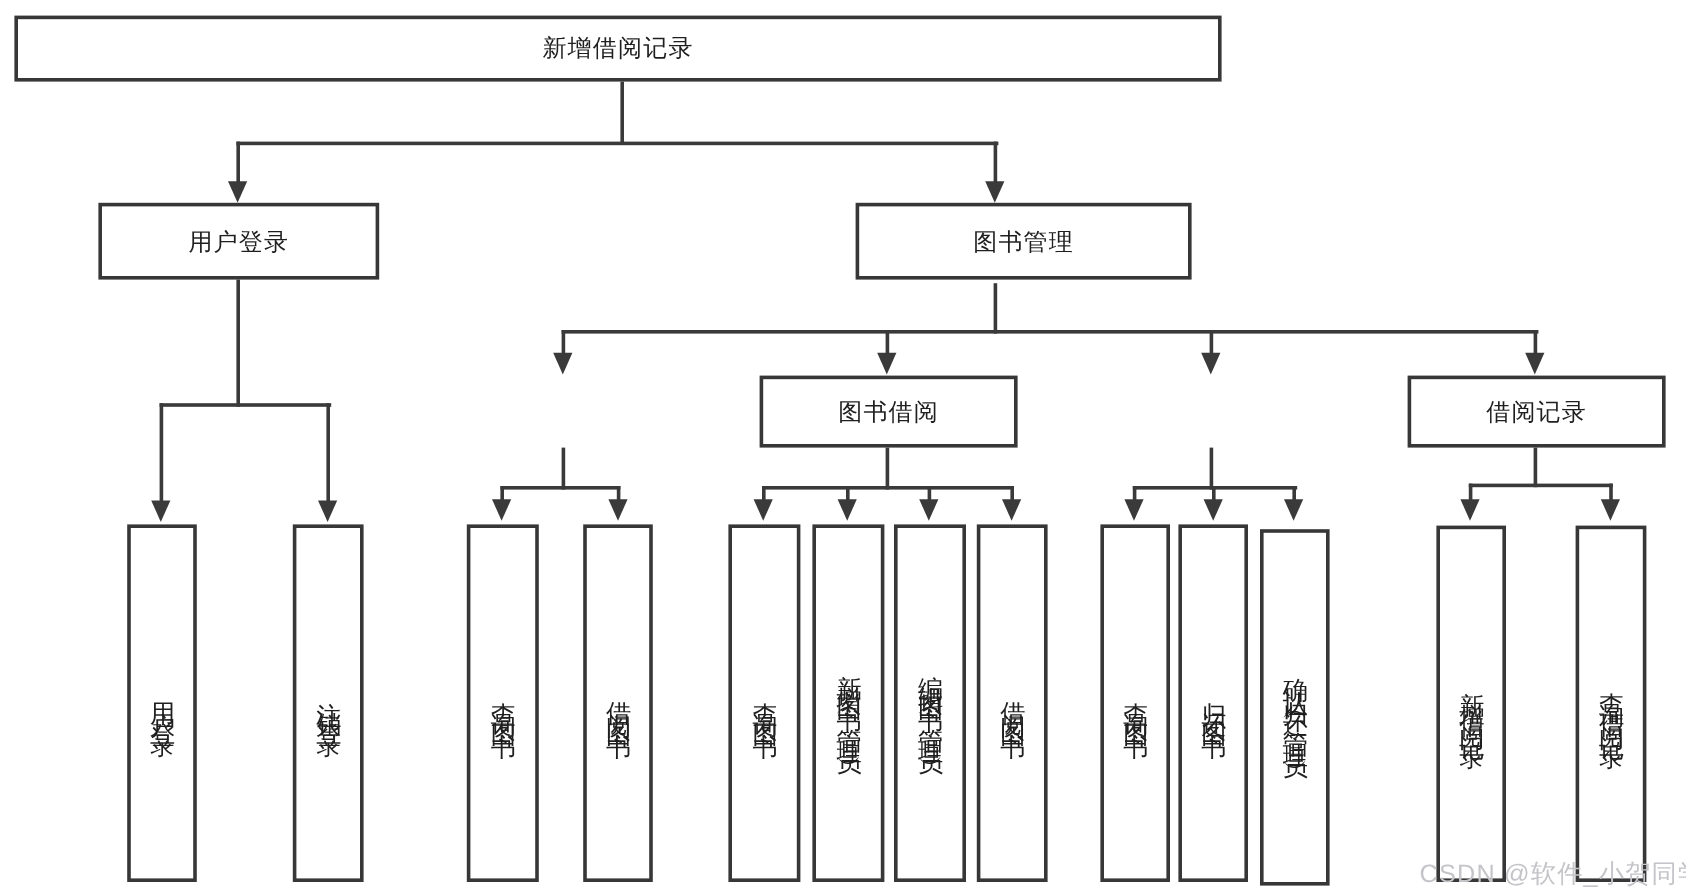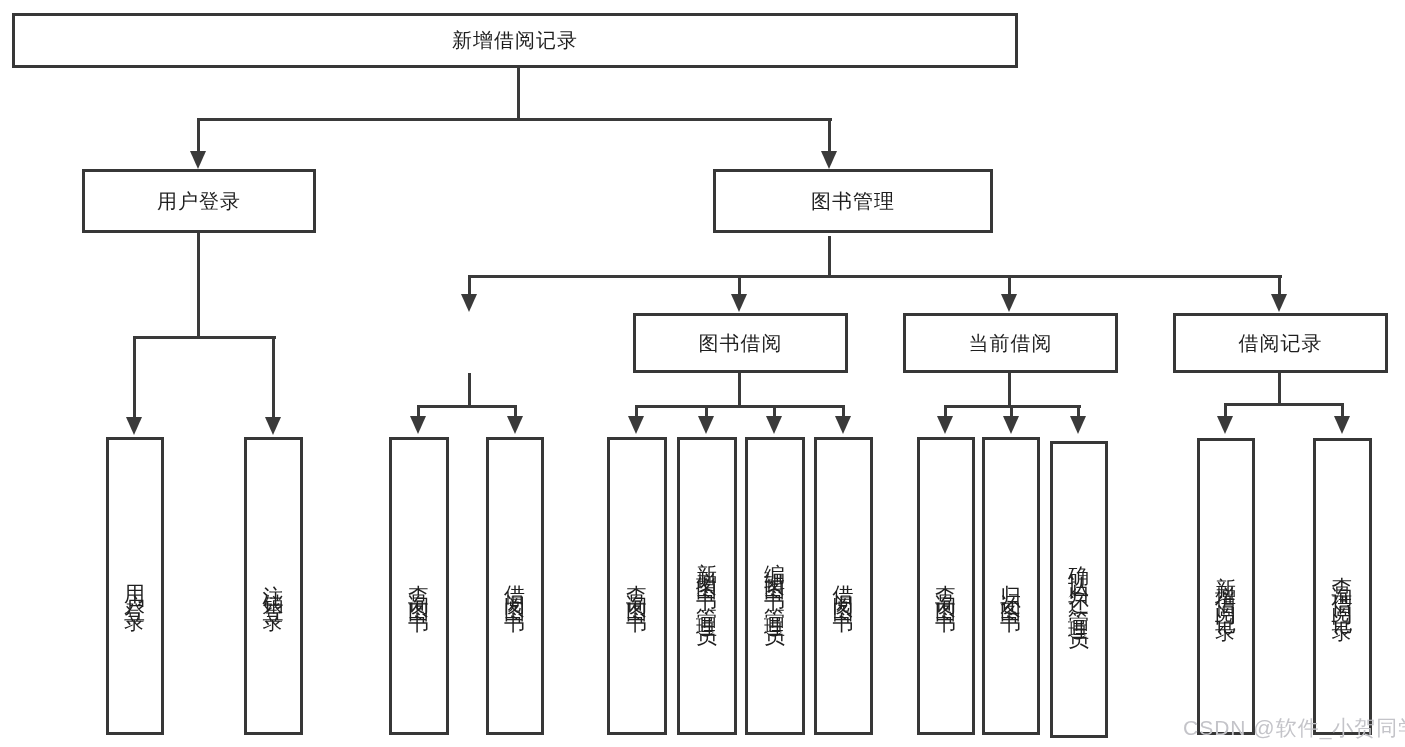--- a/index.html
+++ b/index.html
@@ -73,23 +73,20 @@
 
   <div class="box h" style="left:82px;top:169px;width:234px;height:64px">
     <span>用户登录</span>
   </div>
   <div class="box h" style="left:713px;top:169px;width:280px;height:64px">
     <span>图书管理</span>
   </div>
 
   <div class="box h" style="left:633px;top:313px;width:215px;height:60px">
     <span>图书借阅</span>
-  </div>
-  <div class="box h" style="left:903px;top:313px;width:215px;height:60px">
-    <span>当前借阅</span>
   </div>
   <div class="box h" style="left:1173px;top:313px;width:215px;height:60px">
     <span>借阅记录</span>
   </div>
 
   <div class="box v" style="left:106px;top:437px;width:58px;height:298px">
     <span>用户登录</span>
   </div>
   <div class="box v" style="left:244px;top:437px;width:59px;height:298px">
     <span>注销登录</span>

